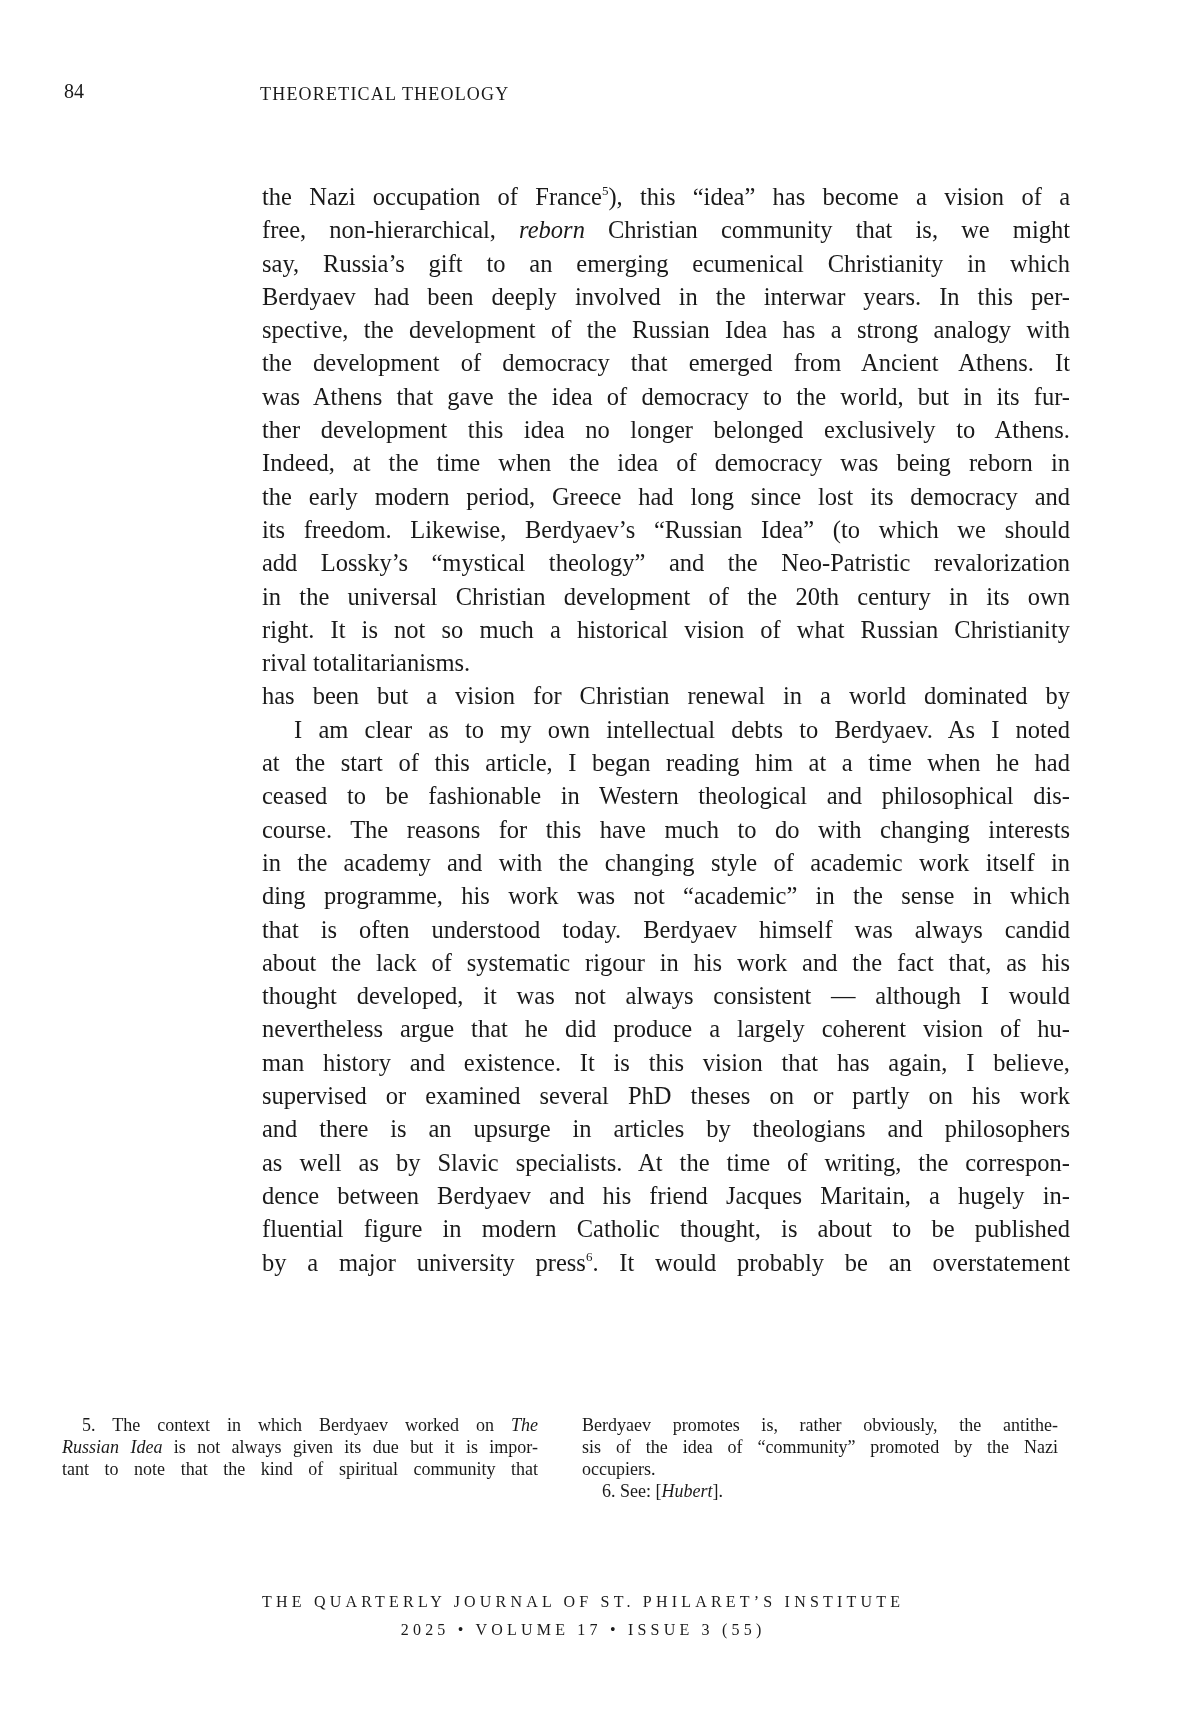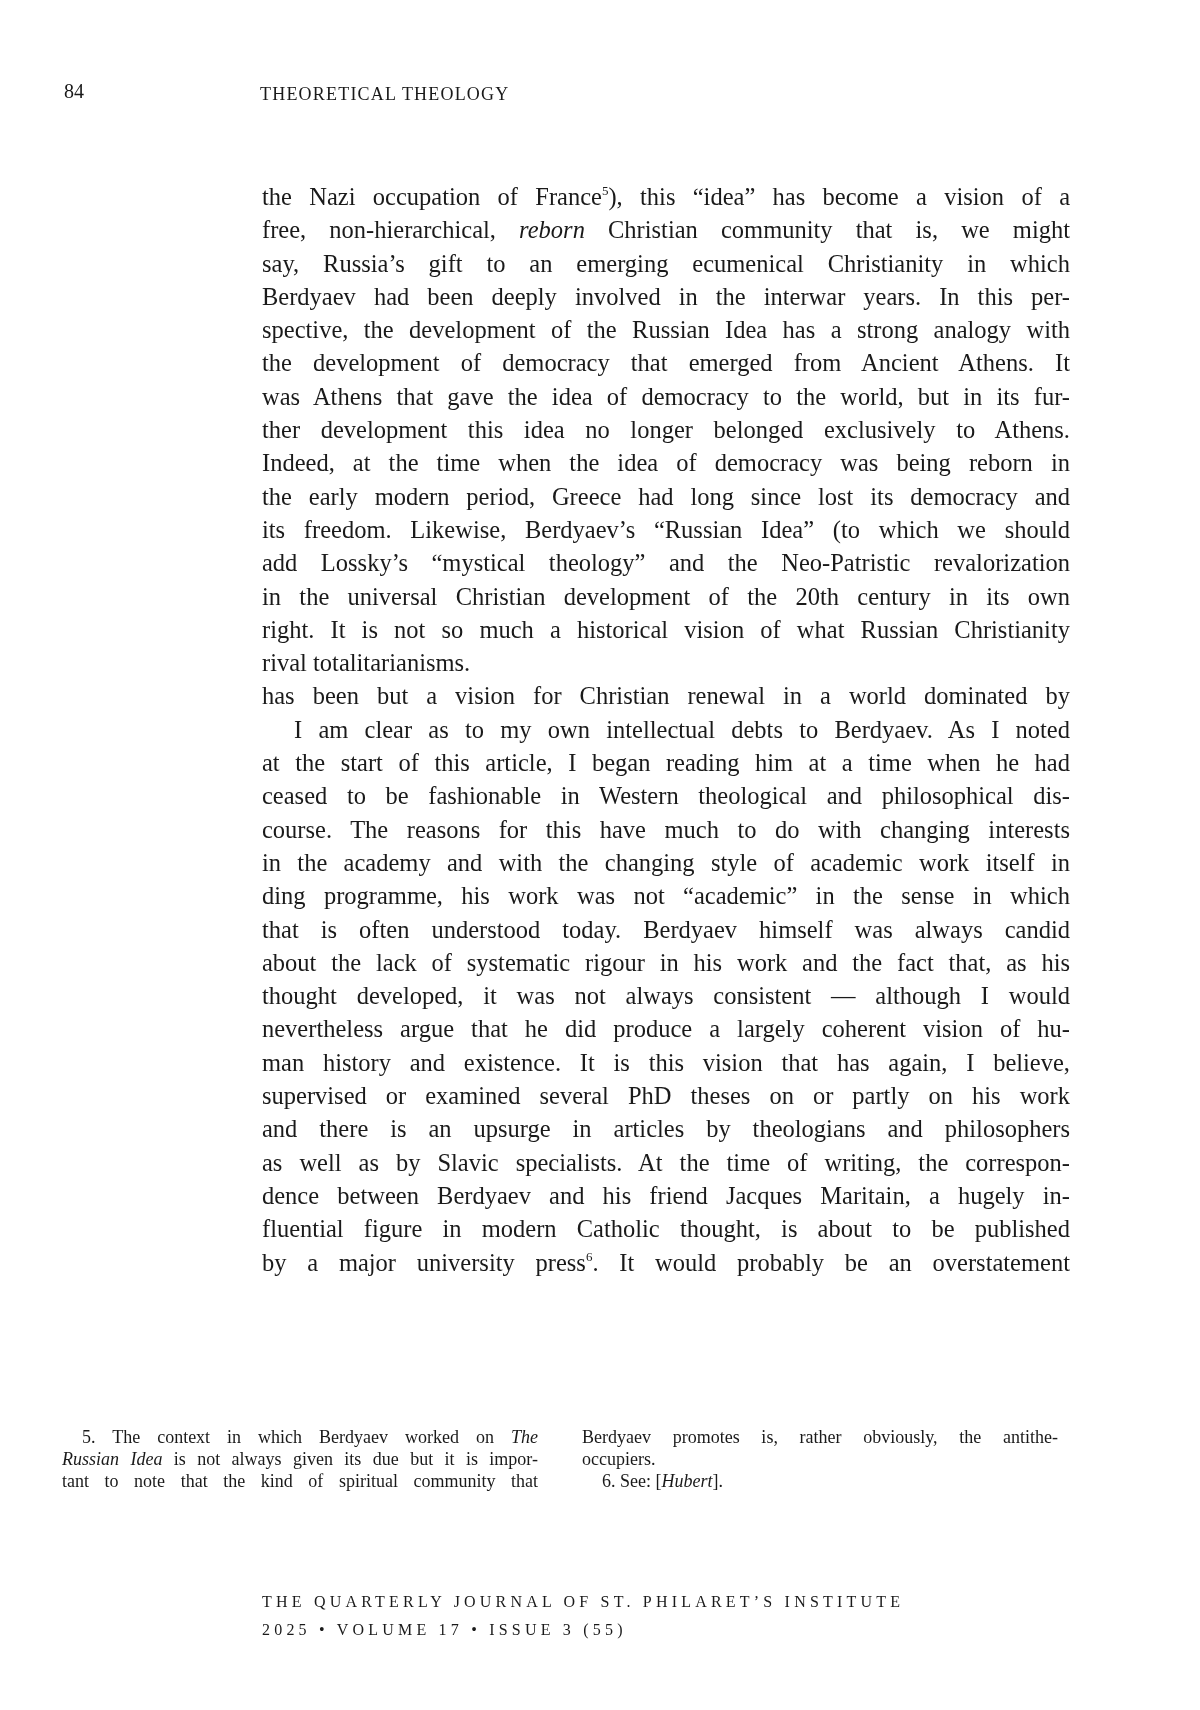--- a/index.html
+++ b/index.html
@@ -9,29 +9,29 @@
   .page-num { position: absolute; left: 64px; top: 0; font-size: 20px; }
   .section-title { position: absolute; left: 260px; top: 4px; font-size: 18px;
                    letter-spacing: 1.2px; text-transform: uppercase; font-variant: small-caps; }
   .body-text { position: absolute; left: 262px; top: 180px; width: 808px; }
   .line { font-size: 24.5px; line-height: 33.3px; height: 33.3px; white-space: nowrap;
           text-align: justify; text-align-last: justify; overflow: visible; }
   .line.last { text-align-last: left; }
   .line.indent { text-indent: 32px; }
   sup { font-size: 13px; vertical-align: 10px; line-height: 0; }
   .footnotes { position: absolute; top: 1414px; left: 62px; width: 1010px; }
-  .fn-col { position: absolute; top: 0; width: 476px; margin-top: 12px; }
+  .fn-col { position: absolute; top: 0; width: 476px; }
   .fn-col.left { left: 0; }
   .fn-col.right { left: 520px; }
   .fn-line { font-size: 18px; line-height: 22px; height: 22px; white-space: nowrap;
              text-align: justify; text-align-last: justify; }
   .fn-line.last { text-align-last: left; }
   .fn-line.indent { text-indent: 20px; }
   .journal-footer { position: absolute; left: 262px; top: 1588px; }
-  .jf-line { font-size: 16px; letter-spacing: 4.2px; line-height: 28px; text-transform: uppercase; }
+  .jf-line { font-size: 16px; letter-spacing: 4.2px; line-height: 28px; text-transform: uppercase; text-align: center; }
 </style>
 </head>
 <body>
 
 <div class="running-head">
   <span class="page-num">84</span>
   <span class="section-title">Theoretical Theology</span>
 </div>
 
 <div class="body-text">
@@ -75,20 +75,21 @@
 </div>
 
 <div class="footnotes">
   <div class="fn-col left">
     <div class="fn-line indent"><span>5. The context in which Berdyaev worked on </span><em>The</em><span></span></div>
     <div class="fn-line"><span></span><em>Russian Idea</em><span> is not always given its due but it is impor-</span></div>
     <div class="fn-line">tant to note that the kind of spiritual community that</div>
   </div>
   <div class="fn-col right">
     <div class="fn-line">Berdyaev promotes is, rather obviously, the antithe-</div>
+    <div class="fn-line">sis of the idea of “community” promoted by the Nazi</div>
     <div class="fn-line last">occupiers.</div>
     <div class="fn-line indent last"><span>6. See: [</span><em>Hubert</em><span>].</span></div>
   </div>
 </div>
 
 <div class="journal-footer">
   <div class="jf-line">The Quarterly Journal of St. Philaret’s Institute</div>
   <div class="jf-line">2025 • Volume 17 • Issue 3 (55)</div>
 </div>
 

